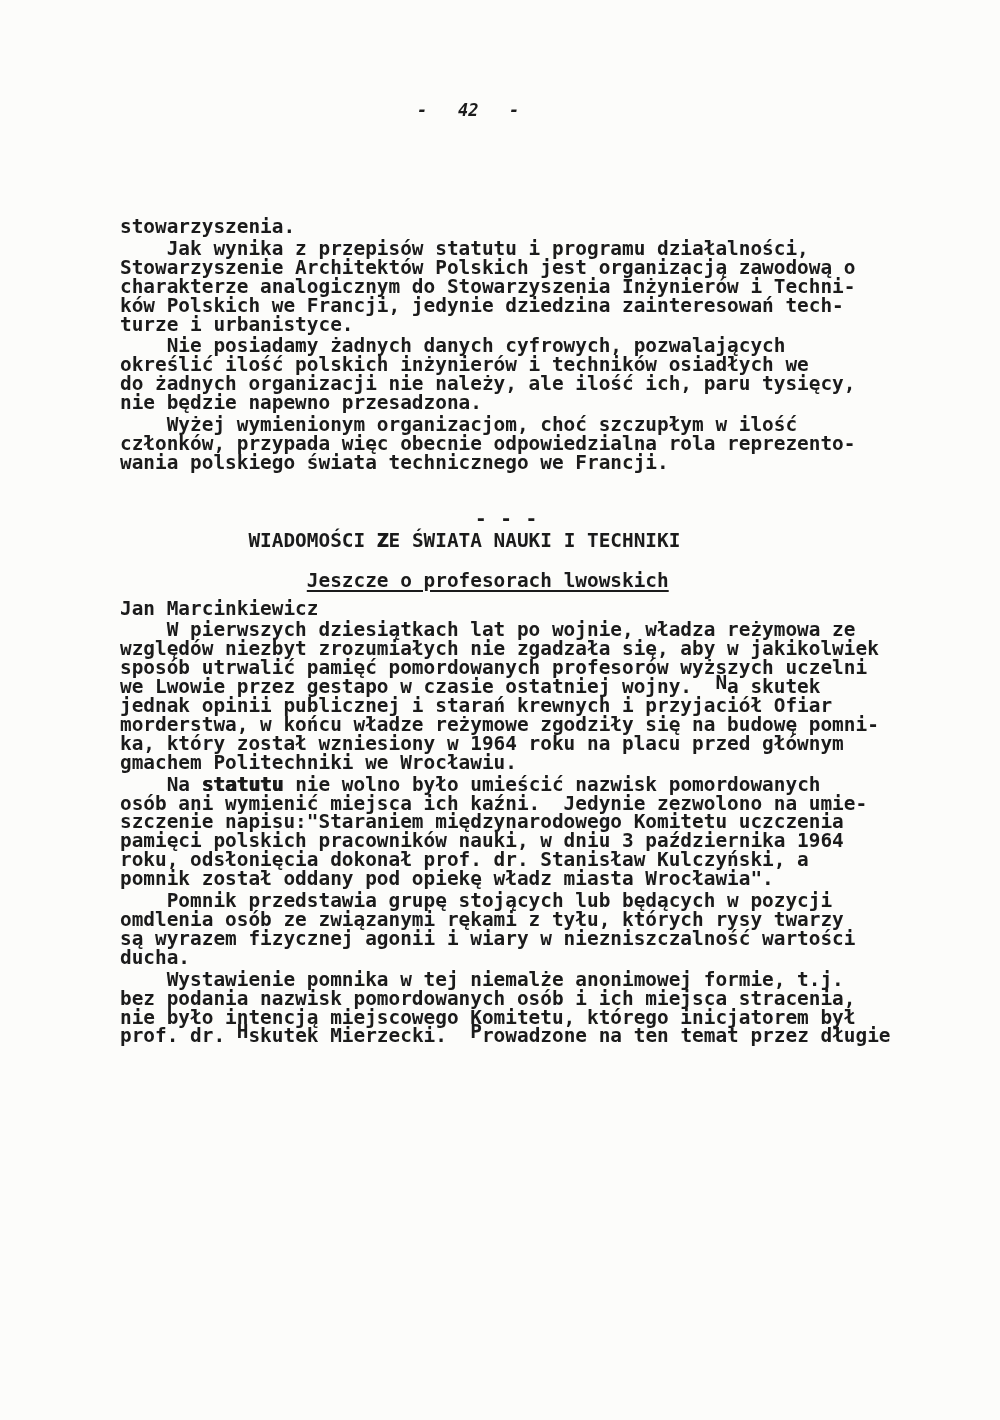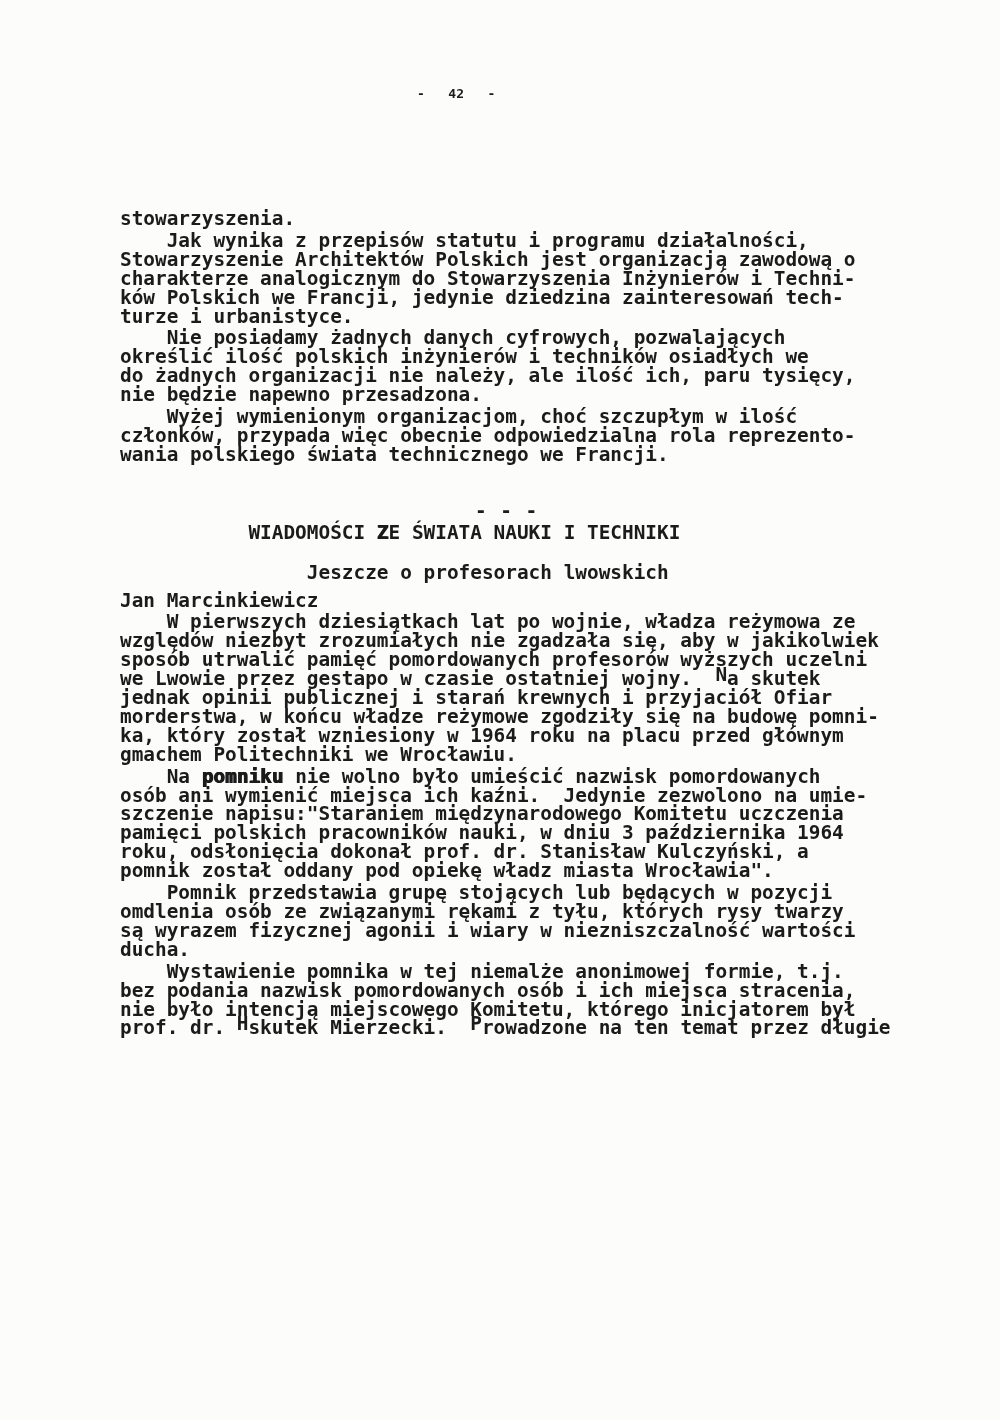--- a/index.html
+++ b/index.html
@@ -9,45 +9,47 @@
     position: relative;
     background: #fcfcfa;
     color: #1b1b1b;
     font-family: "DejaVu Sans Mono", "Liberation Mono", monospace;
     font-weight: 700;
     overflow: hidden;
   }
   .page-number {
     position: absolute;
     left: 417px;
-    top: 84px;
-    font-size: 13px;
+    top: 101px;
+    font-size: 17px;
     line-height: 19px;
     white-space: pre;
+    font-style: italic;
   }
   .text-column {
     position: absolute;
     left: 120px;
     top: 0;
     width: 800px;
     padding-top: 206px;
   }
   .line {
     font-size: 19.4px;
     line-height: 18.9px;
     white-space: pre;
   }
   .block { margin-top: 3px; }
-  .block:first-child { margin-top: 4px; }
+  .block:first-child { margin-top: 12px; }
   .block[data-name="separator"]      { margin-top: 37px; letter-spacing: 1px; }
   .block[data-name="article-title"]  { margin-top: 21px; }
   .block[data-name="author"]         { margin-top: 9px; }
   .block[data-name="paragraph-4"]    { }
   .raised { position: relative; top: -4px; }
   .underlined {
+    text-decoration: underline;
     text-decoration-thickness: 2px;
     text-underline-offset: 3px;
   }
   .overstrike { text-shadow: 0.7px 0 currentColor, -0.3px 0 currentColor; }
 </style>
 </head>
 <body>
 
 <div class="page-number" data-name="page-number">-   42   -</div>
 
@@ -89,21 +91,21 @@
       <div class="line" data-name="text-line">    W pierwszych dziesiątkach lat po wojnie, władza reżymowa ze</div>
       <div class="line" data-name="text-line">względów niezbyt zrozumiałych nie zgadzała się, aby w jakikolwiek</div>
       <div class="line" data-name="text-line">sposób utrwalić pamięć pomordowanych profesorów wyższych uczelni</div>
       <div class="line" data-name="text-line"><span data-name="text-segment">we Lwowie przez gestapo w czasie ostatniej wojny.  </span><span data-name="text-segment" class="raised">N</span><span data-name="text-segment">a skutek</span></div>
       <div class="line" data-name="text-line">jednak opinii publicznej i starań krewnych i przyjaciół Ofiar</div>
       <div class="line" data-name="text-line">morderstwa, w końcu władze reżymowe zgodziły się na budowę pomni-</div>
       <div class="line" data-name="text-line">ka, który został wzniesiony w 1964 roku na placu przed głównym</div>
       <div class="line" data-name="text-line">gmachem Politechniki we Wrocławiu.</div>
     </div>
     <div class="block" data-name="paragraph-5">
-      <div class="line" data-name="text-line"><span data-name="text-segment">    Na </span><span data-name="text-segment" class="overstrike">pomniku</span><span data-name="text-segment"> nie wolno było umieścić nazwisk pomordowanych</span></div>
+      <div class="line" data-name="text-line"><span data-name="text-segment">    Na </span><span data-name="text-segment" class="overstrike">statutu</span><span data-name="text-segment"> nie wolno było umieścić nazwisk pomordowanych</span></div>
       <div class="line" data-name="text-line">osób ani wymienić miejsca ich kaźni.  Jedynie zezwolono na umie-</div>
       <div class="line" data-name="text-line">szczenie napisu:"Staraniem międzynarodowego Komitetu uczczenia</div>
       <div class="line" data-name="text-line">pamięci polskich pracowników nauki, w dniu 3 października 1964</div>
       <div class="line" data-name="text-line">roku, odsłonięcia dokonał prof. dr. Stanisław Kulczyński, a</div>
       <div class="line" data-name="text-line">pomnik został oddany pod opiekę władz miasta Wrocławia".</div>
     </div>
     <div class="block" data-name="paragraph-6">
       <div class="line" data-name="text-line">    Pomnik przedstawia grupę stojących lub będących w pozycji</div>
       <div class="line" data-name="text-line">omdlenia osób ze związanymi rękami z tyłu, których rysy twarzy</div>
       <div class="line" data-name="text-line">są wyrazem fizycznej agonii i wiary w niezniszczalność wartości</div>

